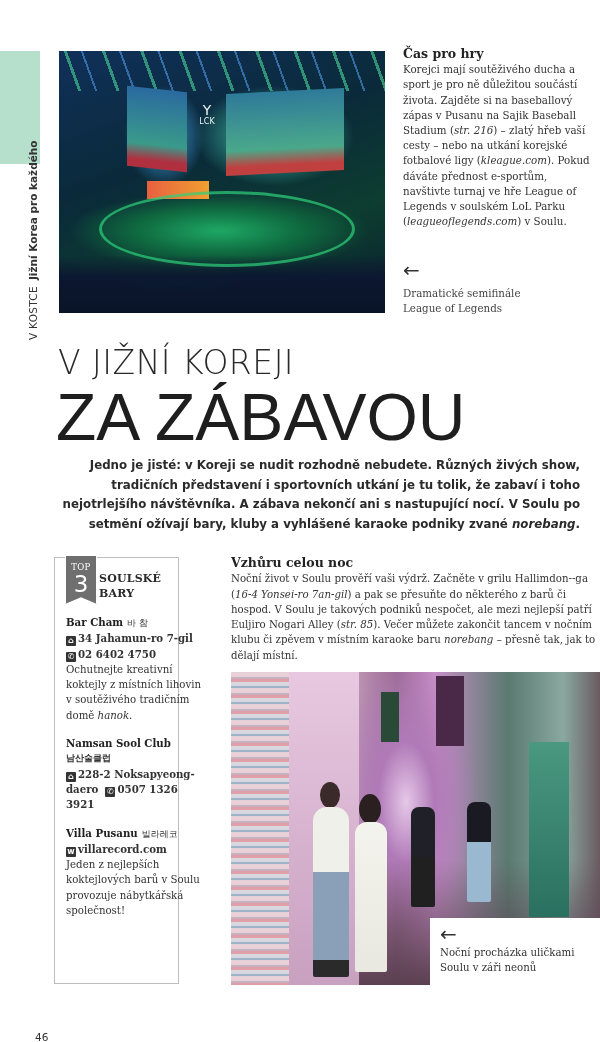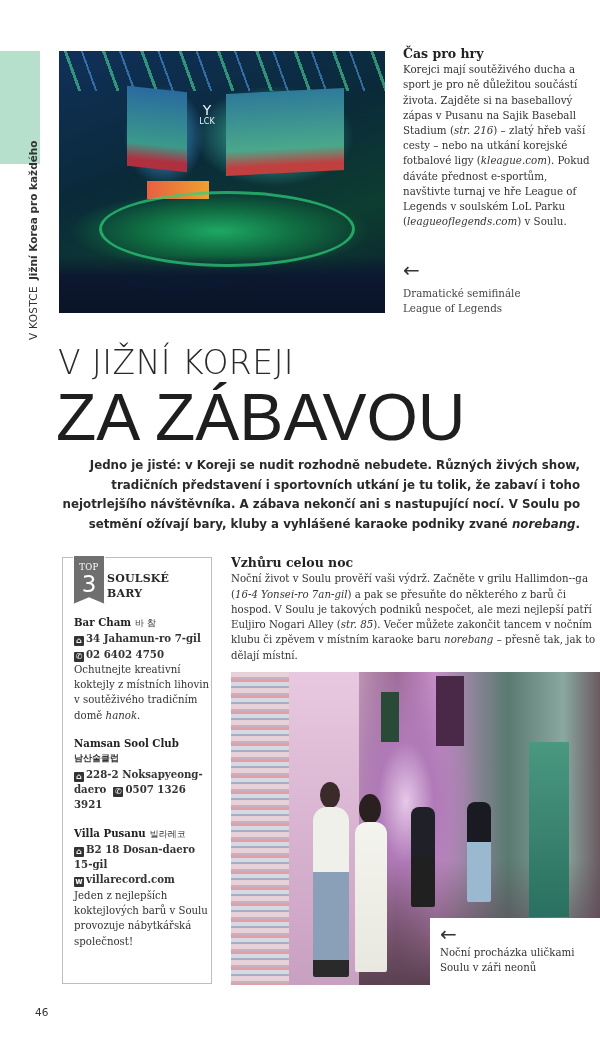--- a/index.html
+++ b/index.html
@@ -57,21 +57,21 @@
       font-family:"Liberation Sans", sans-serif; font-weight:normal; font-size:66px; letter-spacing:0;
       color:#1e1e1e; line-height:70px;
       -webkit-text-stroke: 0;
     }
     .lead {
       position:absolute; left:60px; top:456px; width:520px;
       font-family:"DejaVu Sans", sans-serif; font-weight:bold; font-size:11.8px; line-height:19.5px; color:#2a2a2a;text-align:right;
     }
 
     .top3 {
-      position:absolute; left:62px; top:557px; width:150px; height:427px;
+      position:absolute; left:54px; top:557px; width:125px; height:427px;
       border:1.5px solid #bdbdbd; box-sizing:border-box; background:#fff;
     }
     .ribbon {
       position:absolute; left:10px; top:-2px; width:30px; height:48px;
       background:#6f6f6f; color:#fff; text-align:center;
       clip-path: polygon(0 0, 100% 0, 100% 100%, 50% 86%, 0 100%);
       border-left:1.5px solid #fff; border-right:1.5px solid #fff;
     }
     .ribbon .top { font-size:8.5px; line-height:9px; display:block; padding-top:7px; letter-spacing:.3px; }
     .ribbon .num { font-family:"DejaVu Sans",sans-serif; font-size:23px; line-height:24px; display:block; }
@@ -111,21 +111,21 @@
     .photo2 .p2 { position:absolute; left:124px; top:150px; width:32px; height:150px; background:linear-gradient(#f4f4ee,#e8e8e0); border-radius:12px 12px 2px 2px; }
     .photo2 .p2h { position:absolute; left:128px; top:122px; width:22px; height:30px; background:#2a2020; border-radius:50%; }
     .photo2 .p3 { position:absolute; left:180px; top:135px; width:24px; height:100px; background:linear-gradient(#202028 0 50%, #202020 50%); border-radius:8px 8px 2px 2px; }
     .photo2 .p4 { position:absolute; left:236px; top:130px; width:24px; height:100px; background:linear-gradient(#1a1a22 0 40%, #9ab8d0 40%); border-radius:8px 8px 2px 2px; }
     .photo2-caption {
       position:absolute; left:430px; top:918px; width:170px; height:67px; background:#fff;
       padding:6px 0 0 10px; box-sizing:border-box; font-size:10.2px; line-height:14.8px; color:#333;
     }
     .photo2-caption .arrow { margin-bottom:2px; }
 
-    .page-num { position:absolute; left:35px; top:1006px; font-family:"DejaVu Sans",sans-serif; font-size:10.5px; color:#333; }
+    .page-num { position:absolute; left:35px; top:1031px; font-family:"DejaVu Sans",sans-serif; font-size:10.5px; color:#333; }
   </style>
 </head>
 <body>
 
 <div class="side-tab"></div>
 <div class="side-label">
   <span class="sec">V KOSTCE</span><span class="chap">Jižní Korea pro každého</span>
 </div>
 
 <div class="photo1">
@@ -171,21 +171,20 @@
       <div class="info"><span class="ico">✆</span><span>02 6402 4750</span></div>
       <span class="desc"><span>Ochutnejte kreativní koktejly z místních lihovin v soutěživého tradičním domě </span><i>hanok</i><span>.</span></span>
     </div>
     <div class="bar">
       <div class="name">Namsan Sool Club</div>
       <span class="kr-block">남산술클럽</span>
       <div class="info"><span class="ico">⌂</span><span>228-2 Noksapyeong-daero</span>&nbsp; <span class="ico">✆</span><span>0507 1326 3921</span></div>
     </div>
     <div class="bar">
       <div><span class="name">Villa Pusanu</span><span class="kr">빌라레코</span></div>
-      <div class="info"><span class="ico">⌂</span><span>B2 18 Dosan-daero 15-gil</span></div>
       <div class="info"><span class="ico">w</span><span>villarecord.com</span></div>
       <span class="desc">Jeden z nejlepších koktejlových barů v Soulu provozuje nábytkářská společnost!</span>
     </div>
   </div>
 </div>
 
 <div class="night">
   <h3>Vzhůru celou noc</h3>
   <p><span>Noční život v Soulu prověří vaši výdrž. Začněte v grilu Hallimdon--ga (</span><i>16-4 Yonsei-ro 7an-gil</i><span>) a pak se přesuňte do některého z barů či hospod. V Soulu je takových podniků nespočet, ale mezi nejlepší patří Euljiro Nogari Alley (</span><i>str. 85</i><span>). Večer můžete zakončit tancem v nočním klubu či zpěvem v místním karaoke baru </span><i>norebang</i><span> – přesně tak, jak to dělají místní.</span></p>
 </div>

